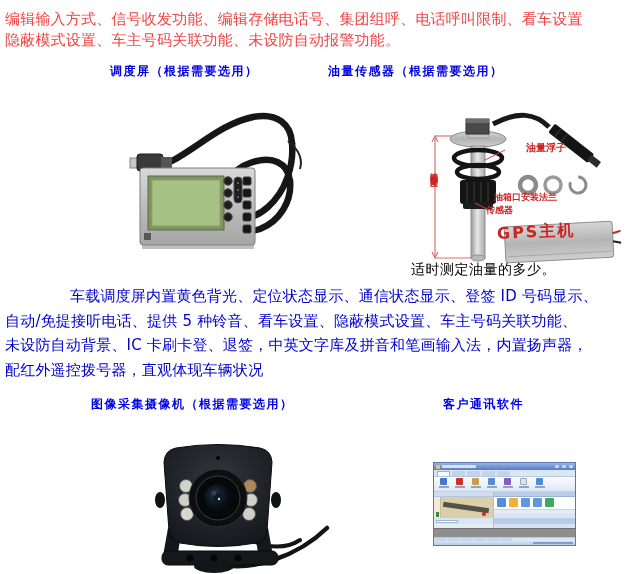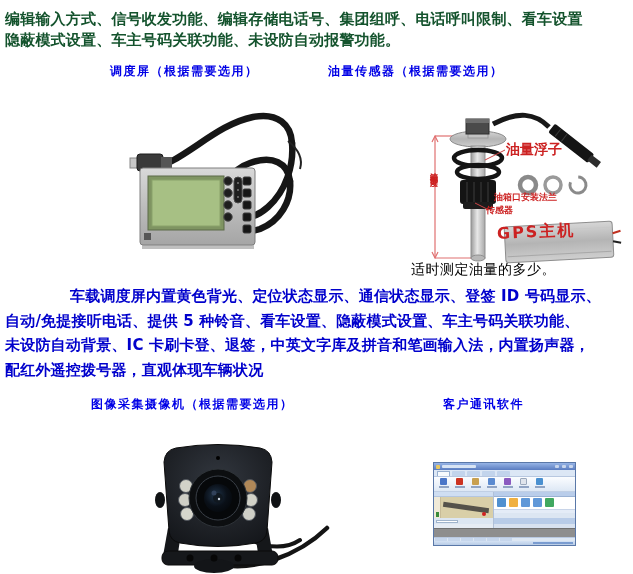--- a/index.html
+++ b/index.html
@@ -2,34 +2,34 @@
 <html><head>
 <meta charset="utf-8">
 <style>
   * { margin:0; padding:0; box-sizing:border-box; }
   html,body { width:633px; height:574px; }
   body { position:relative; background:#ffffff; overflow:hidden;
          font-family:"DejaVu Sans", sans-serif; }
   .abs { position:absolute; }
 
   
-  .blue-para { color:#14532d; font-size:15px; line-height:21px; letter-spacing:0.2px;font-weight:bold; }
+  .blue-para { color:#ef4444; font-size:15px; line-height:21px; letter-spacing:0.2px; }
   .blue-para div { white-space:nowrap; }
   .heading { position:absolute; color:#0000E6; font-size:12px; font-weight:bold;
              letter-spacing:1.5px; white-space:nowrap; }
   #intro { left:5px; top:9px; }
   #feature-para { left:5px; top:284px; color:#0000CC; font-size:15px;
                   line-height:24.5px; letter-spacing:0.2px; }
-  #feature-para div { white-space:nowrap;font-weight:bold; }
+  #feature-para div { white-space:nowrap; }
   #feature-para .indent { padding-left:65px; }
   #fuel-caption { left:411px; top:261px; color:#000000; font-size:14px;
                   letter-spacing:0.5px; white-space:nowrap; }
 
   .red-label { position:absolute; color:#CC2222; font-weight:bold; white-space:nowrap; }
-  #lbl-float   { left:506px; top:141px; font-size:14px; }
+  #lbl-float   { left:526px; top:141px; font-size:10px; }
   #lbl-flange  { left:494px; top:191px; font-size:9px; }
   #lbl-sensor  { left:486px; top:204px; font-size:9px; }
   #lbl-height  { left:427px; top:166px; font-size:8px; writing-mode:vertical-rl;
                  letter-spacing:1px; }
   #lbl-gps     { left:497px; top:222px; font-size:16px; letter-spacing:2px;
                  transform:rotate(-3deg); }
 
   
   #sw { left:433px; top:462px; width:143px; height:84px;
         border:1px solid #5a78a8; background:#eef3fa;

